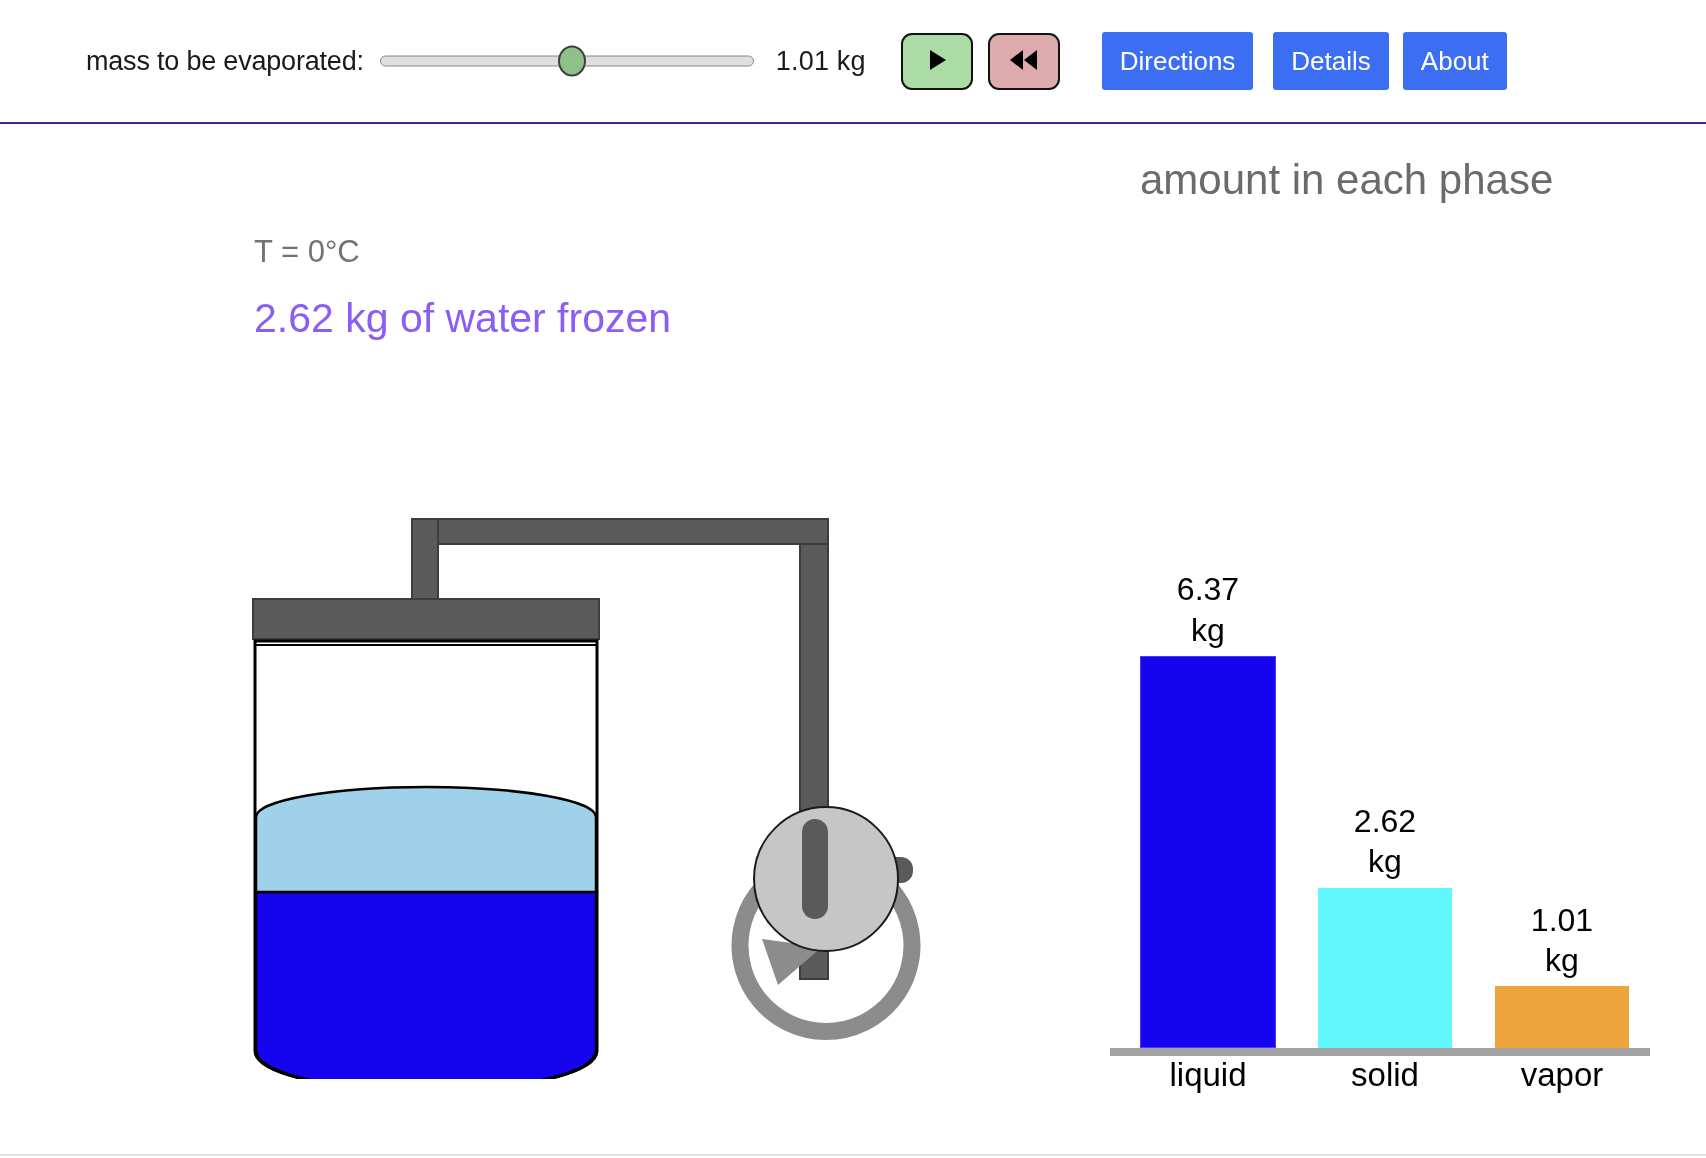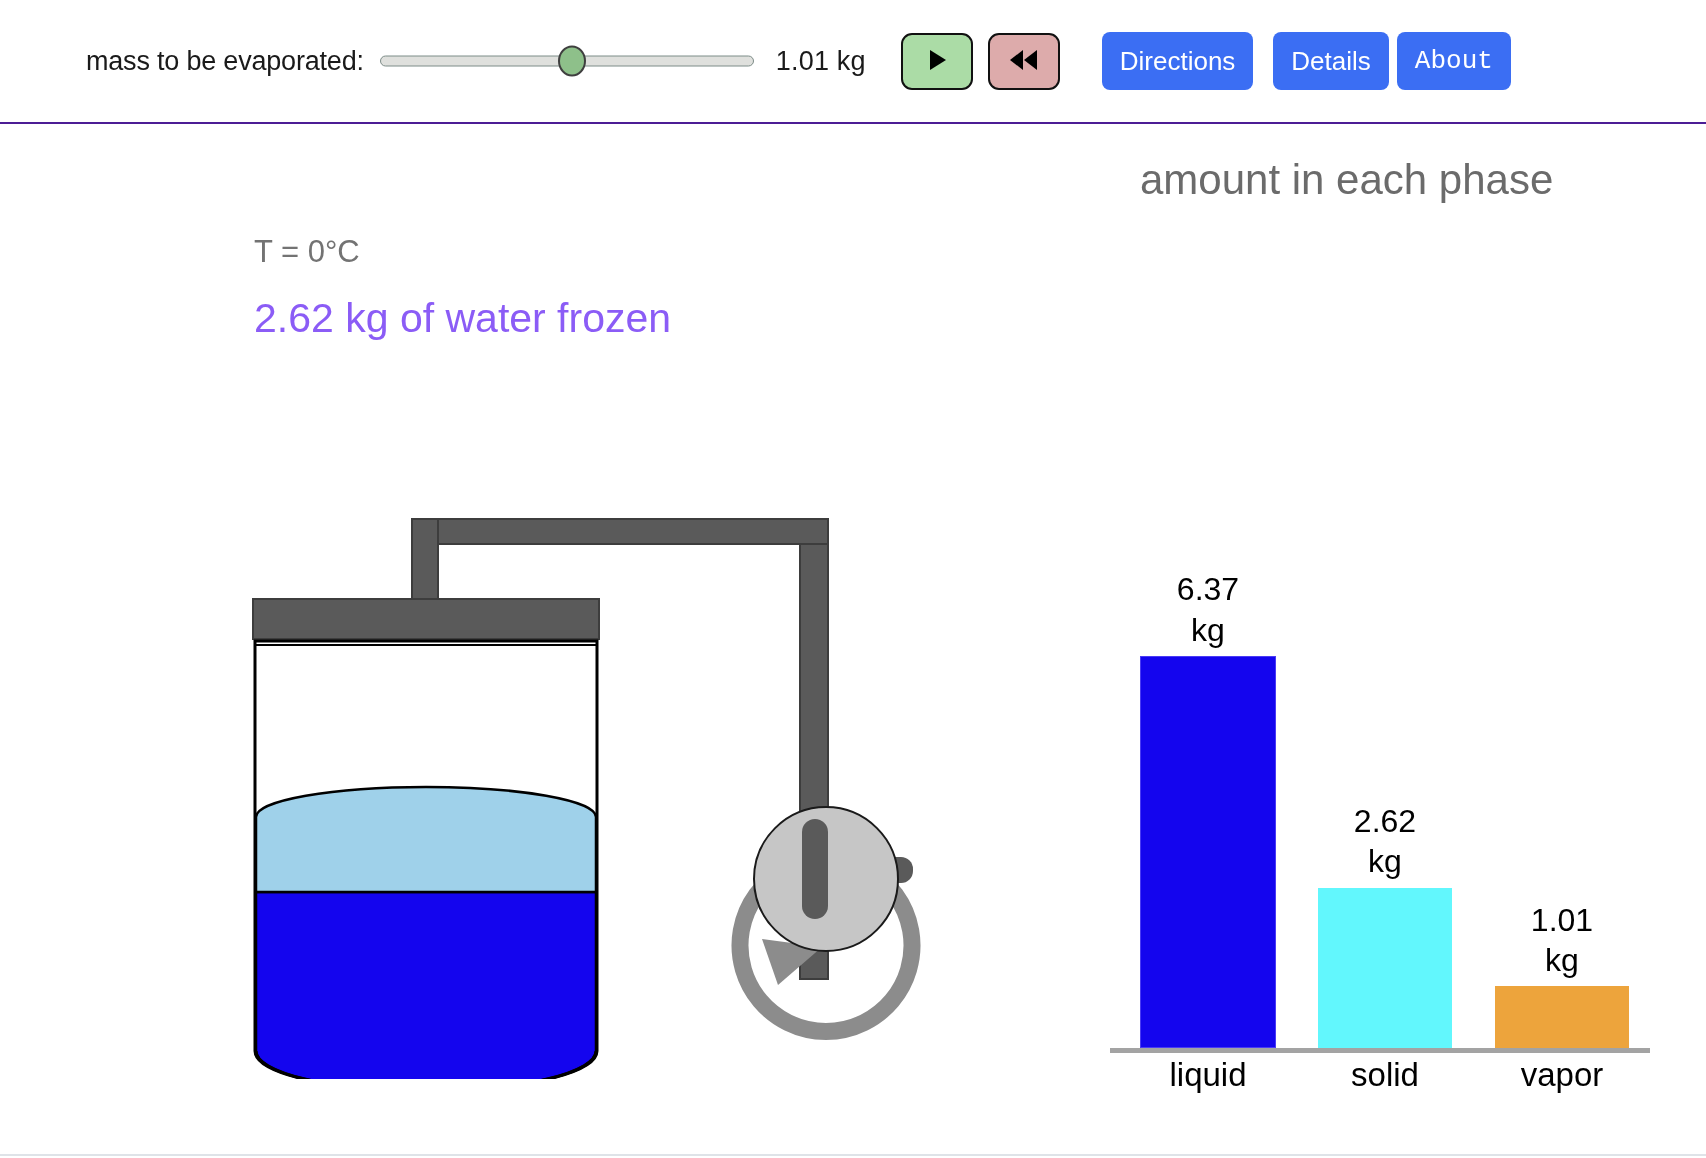--- a/index.html
+++ b/index.html
@@ -87,32 +87,32 @@
     justify-content: center;
     cursor: pointer;
     padding: 0;
   }
   #play-btn  { background: #abdca6; margin-left: 35px; }
   #reset-btn { background: #ddabab; margin-left: 15px; }
 
   .blue-btn {
     height: 58px;
     border: none;
-    border-radius: 8px;
+    border-radius: 3px;
     background: #3b6ef3;
     color: #ffffff;
     font-family: "Liberation Sans", sans-serif;
     font-size: 26px;
     padding: 0 18px;
     cursor: pointer;
     white-space: nowrap;
   }
   #directions-btn { margin-left: 42px; }
   #details-btn    { margin-left: 20px; }
-  #about-btn      { margin-left: 8px; font-family: Liberation Mono, monospace; }
+  #about-btn      { margin-left: 14px; }
 
   
   #stage {
     position: absolute;
     left: 0; top: 124px;
     width: 1706px;
     height: 1030px;
   }
 
   #readout-temp {
@@ -155,21 +155,21 @@
     width: 540px;
     height: 700px;
   }
 
   #plot-area {
     position: absolute;
     left: 0;
     top: 0;
     width: 540px;
     height: 594px;
-    border-bottom: 5px solid #a3a3a3;
+    border-bottom: 8px solid #a3a3a3;
   }
 
   .bar-col {
     position: absolute;
     bottom: 0;
     width: 140px;
     display: flex;
     flex-direction: column;
     align-items: center;
     justify-content: flex-end;

